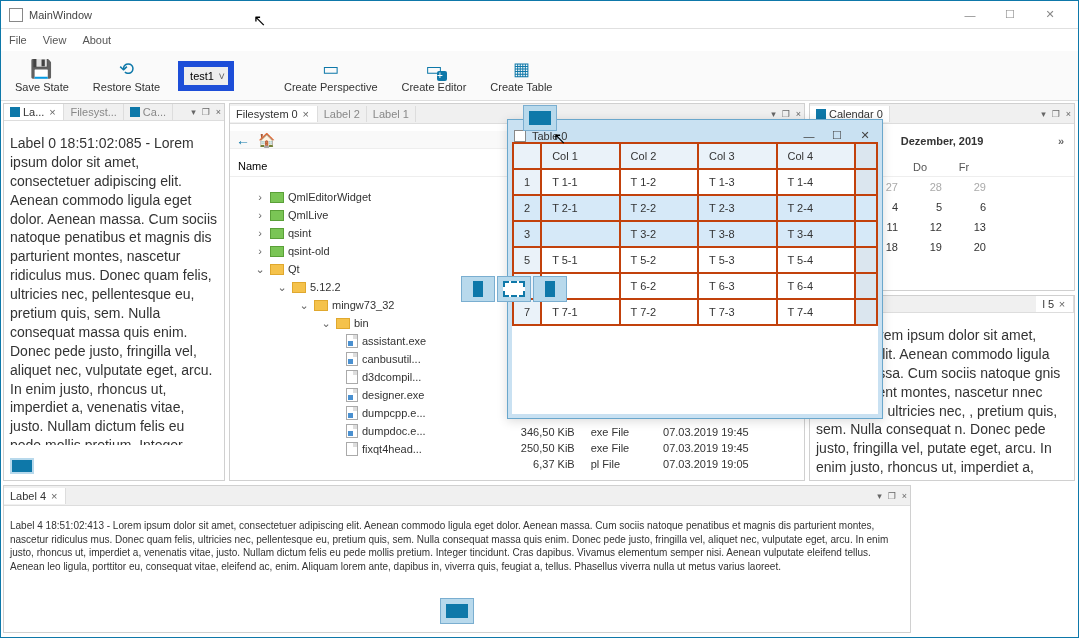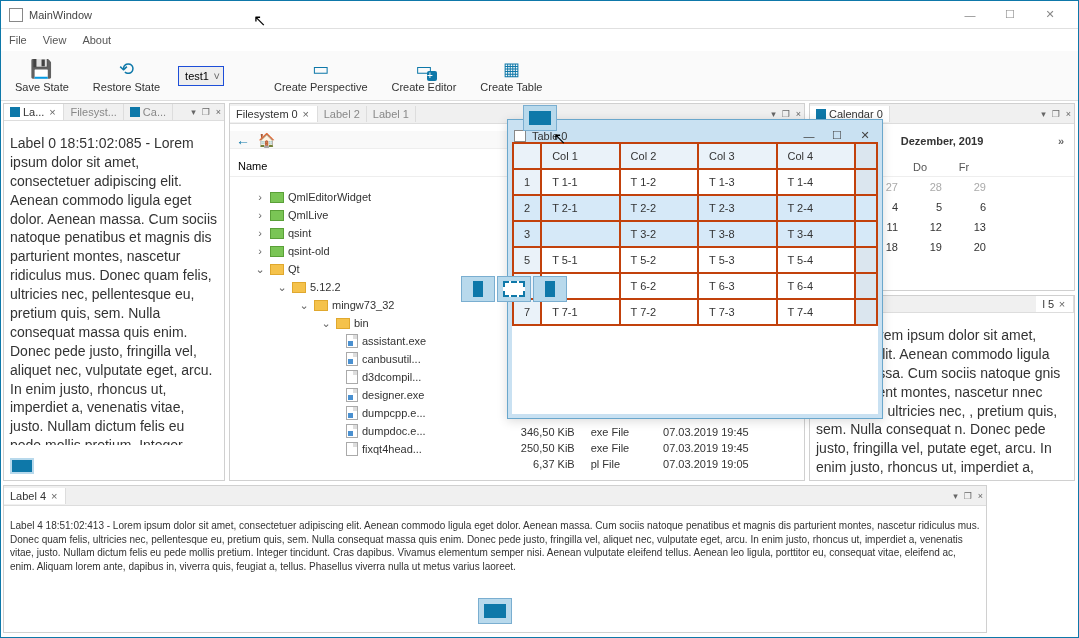--- a/index.html
+++ b/index.html
@@ -5,21 +5,21 @@
 * { box-sizing: border-box; margin: 0; padding: 0; font-family: Tahoma, 'Segoe UI', sans-serif; font-size: 11px; }
 body { width: 1079px; height: 638px; background: #fff; position: relative; overflow: hidden; border: 1px solid #0e78a9; }
 .titlebar { height: 28px; display: flex; align-items: center; padding: 0 8px; background: #fff; border-bottom: 1px solid #e0e0e0; }
 .titlebar .app-icon { width: 14px; height: 14px; border: 1px solid #888; background: #fff; margin-right: 6px; }
 .titlebar .title { flex: 1; color: #444; }
 .titlebar .ctrl { width: 40px; height: 28px; display: flex; align-items: center; justify-content: center; color: #888; }
 .menubar { height: 22px; display: flex; align-items: center; padding: 0 8px; gap: 16px; color: #555; }
 .toolbar { height: 50px; display: flex; align-items: center; padding: 4px 8px; gap: 12px; border-bottom: 1px solid #ddd; background: #fafafa; }
 .tb-btn { display: flex; flex-direction: column; align-items: center; gap: 2px; padding: 4px 6px; color: #333; }
 .tb-btn .ic { width: 22px; height: 20px; display: flex; align-items: center; justify-content: center; color: #0e78a9; font-size: 18px; }
-.tb-combo { border: 1px solid #1d4ed8; padding: 3px 14px 3px 6px; background: #eee; position: relative; }
+.tb-combo { border: 6px solid #1d4ed8; padding: 3px 14px 3px 6px; background: #eee; position: relative; }
 .tb-combo::after { content: '˅'; position: absolute; right: 3px; top: 3px; color: #666; }
 
 .dock-area { position: absolute; left: 0; right: 0; top: 100px; bottom: 0; }
 .panel { position: absolute; border: 1px solid #d0d0d0; background: #fff; display: flex; flex-direction: column; gap: 7px; }
 .tabstrip { height: 20px; display: flex; align-items: center; background: #f0f0f0; border-bottom: 1px solid #ddd; font-size: 10px; }
 .tab { padding: 2px 6px; display: flex; align-items: center; gap: 3px; color: #888; border-right: 1px solid #ddd; white-space: nowrap; overflow: hidden; }
 .tab.active { background: #fff; color: #333; }
 .tab .tic { width: 10px; height: 10px; background: #0e78a9; display: inline-block; }
 .tab .x { color: #666; width: 10px; text-align: center; }
 .tabstrip .spacer { flex: 1; }
@@ -308,21 +308,21 @@
   <div class="tabstrip">
     <div class="spacer"></div>
     <div class="tab active">
           <span>l 5</span>
           <span class="x">×</span>
         </div>
   </div>
   <div class="text-body">2:487 - Lorem ipsum dolor sit amet, dipiscing elit. Aenean commodo ligula enean massa. Cum sociis natoque gnis dis parturient montes, nascetur nnec quam felis, ultricies nec, , pretium quis, sem. Nulla consequat n. Donec pede justo, fringilla vel, putate eget, arcu. In enim justo, rhoncus ut, imperdiet a, venenatis vitae, justo. Nullam dictum felis eu pede mollis pretium. Integer tincidunt. Cras dapibus. Vivamus elementum semper nisi. Aenean vulputate eleifend tellus. Aenean leo</div>
 </div>
 
-<div class="panel" style="left:2px; top:384px; width:984px; height:148px;">
+<div class="panel" style="left:2px; top:384px; width:908px; height:148px;">
   <div class="tabstrip">
     <div class="tab active">
           <span>Label 4</span>
           <span class="x">×</span>
         </div>
     <div class="spacer"></div>
     <div class="tctl">▾</div>
     <div class="tctl">❐</div>
     <div class="tctl">×</div>
   </div>

